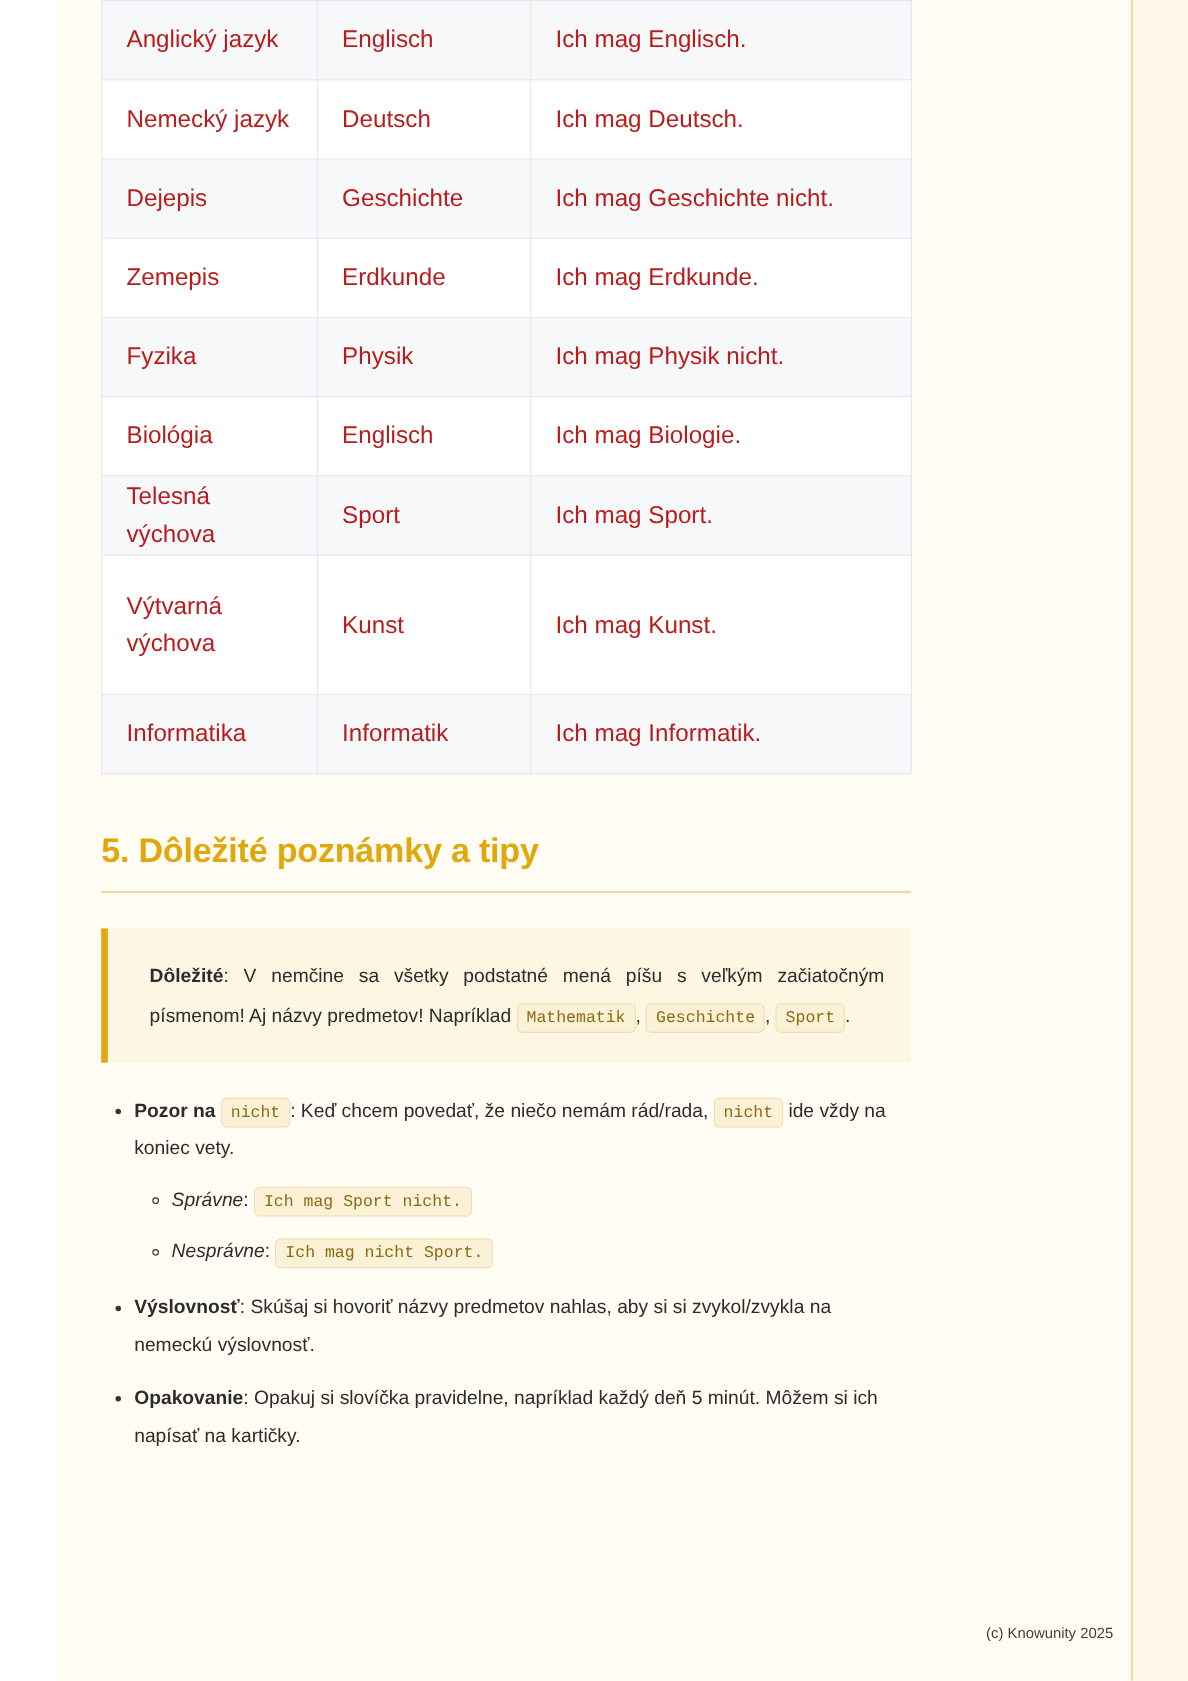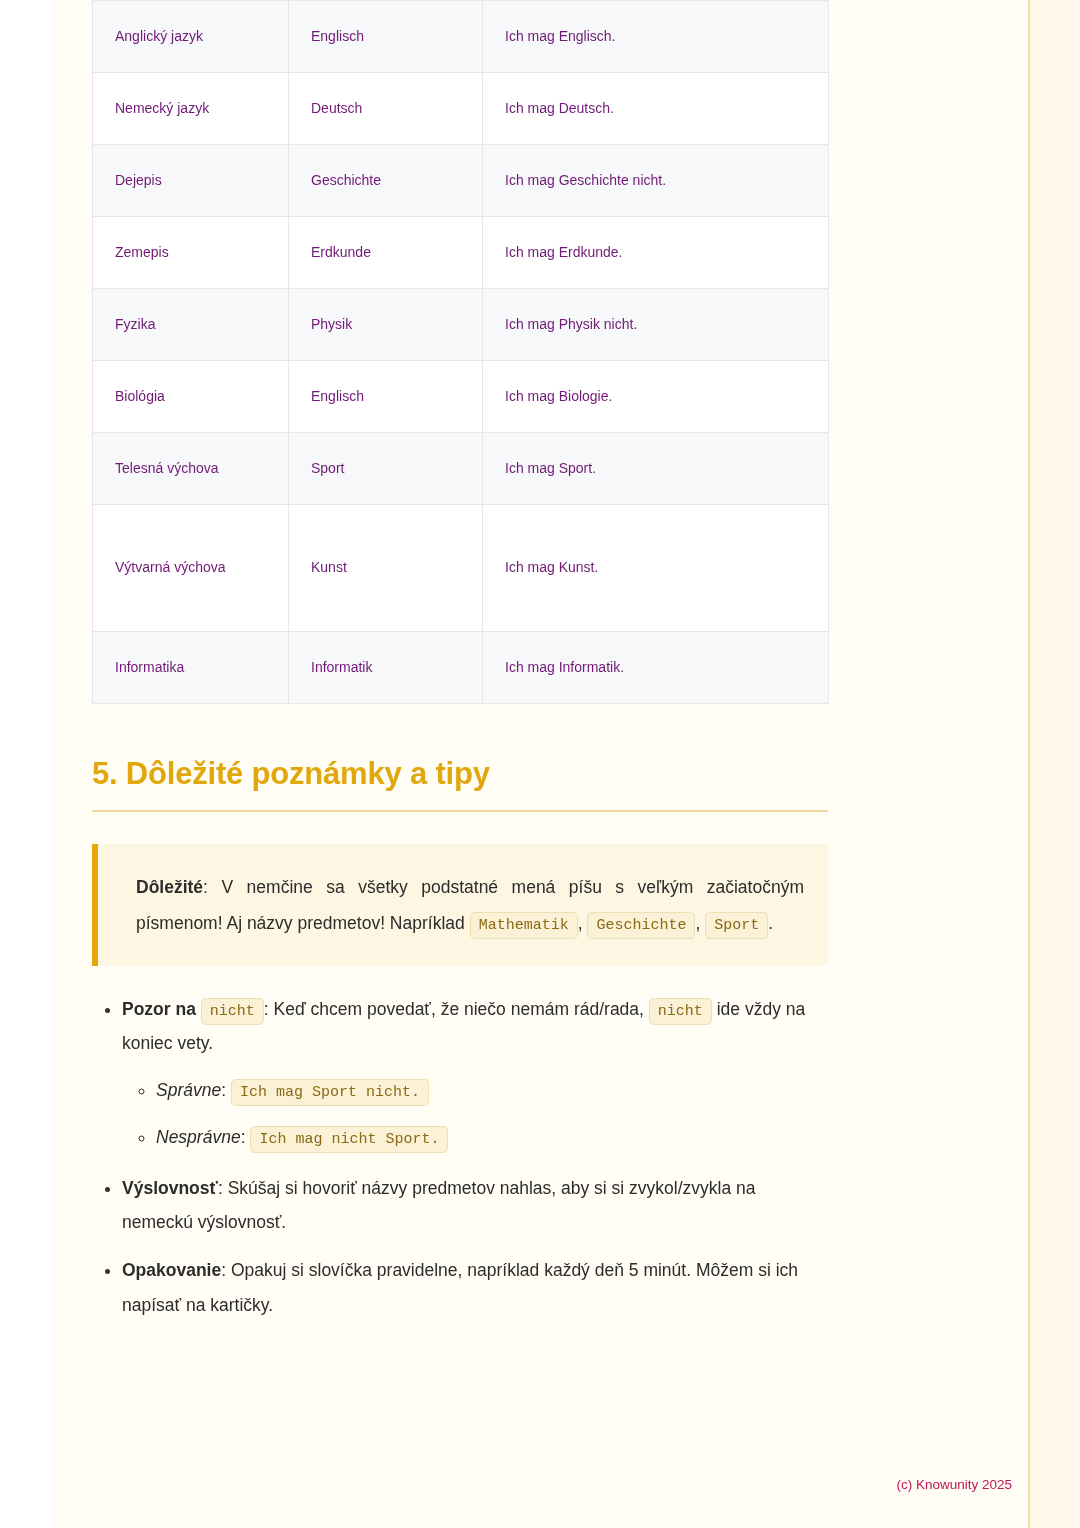--- a/index.html
+++ b/index.html
@@ -41,22 +41,22 @@
     left: 92px;
     top: 0;
     width: 736px;
   }
 
   
   table.vocab {
     width: 736px;
     border-collapse: collapse;
     table-layout: fixed;
-    font-size: 14px;
-    color: #701a75;
+    font-size: 22px;
+    color: #b91c1c;
   }
   table.vocab td {
     border: 1px solid #e6e7ea;
     padding: 0 22px;
     vertical-align: middle;
     line-height: 1.55;
   }
   table.vocab tr { height: 72px; }
   table.vocab tr.tall { height: 127px; }
   table.vocab tr:nth-child(odd) td { background: #f7f8fa; }
@@ -120,21 +120,21 @@
     line-height: 2.3;
   }
   ul.sub li { margin-bottom: 6px; }
   .ital { font-style: italic; margin-top: 32px; }
 
   .footer-note {
     position: absolute;
     right: 68px;
     bottom: 36px;
     font-size: 13.5px;
-    color: #be185d;
+    color: #404040;
   }
 </style>
 </head>
 <body>
 
 <div class="page">
 
   <div class="page-left-margin"></div>
   <div class="page-right-edge"></div>
   <div class="vertical-rule"></div>

